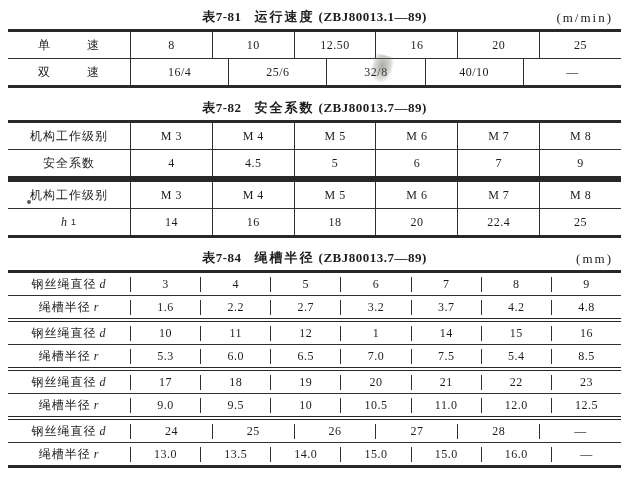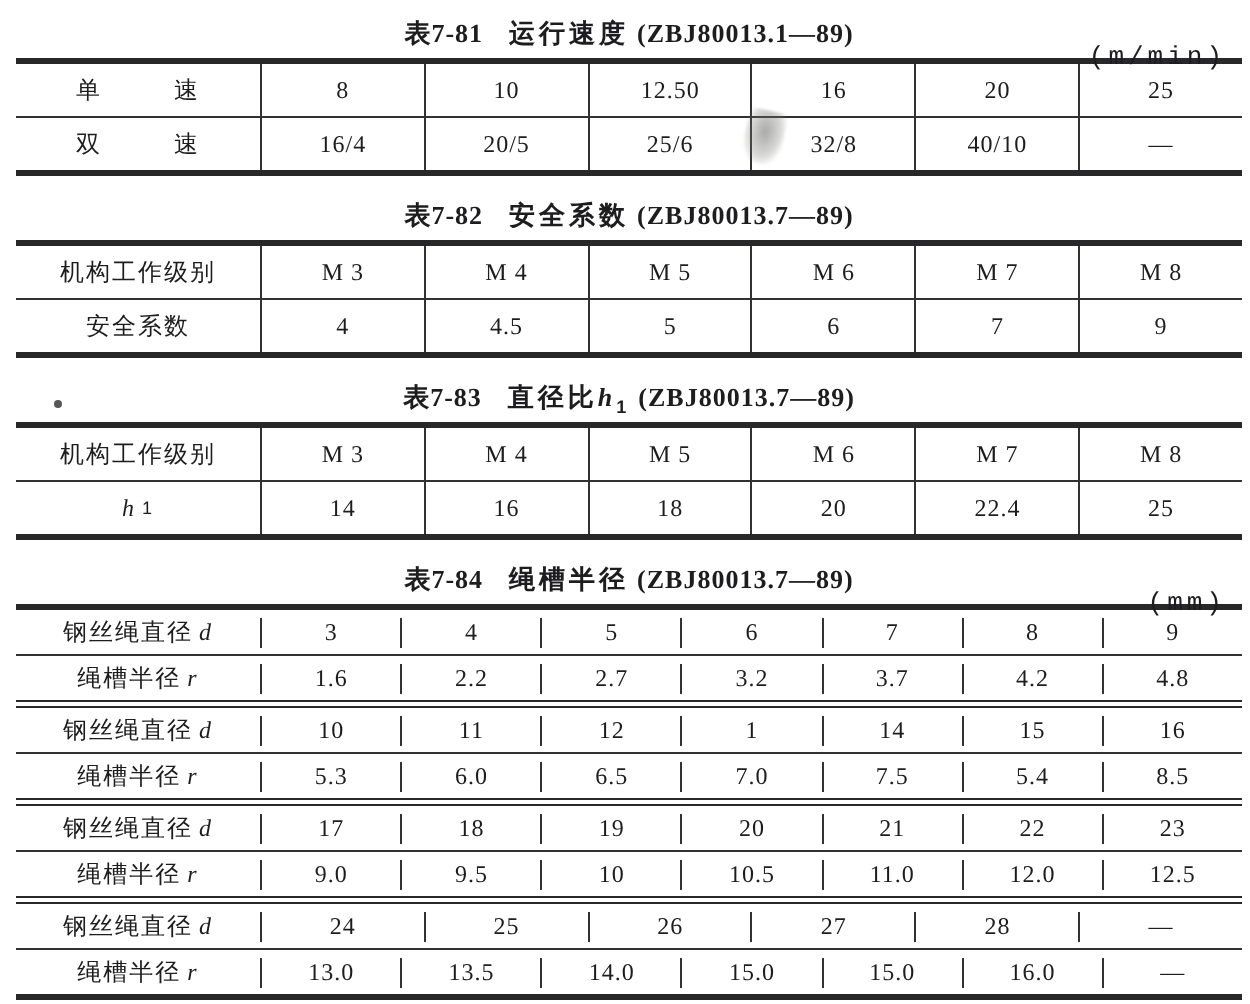--- a/index.html
+++ b/index.html
@@ -21,23 +21,23 @@
     font-weight:bold;
     font-size:13px;
     margin:11px 0 4px 0;
     white-space:nowrap;
   }
   .cap.first{margin-top:2px;}
   .cap-no{margin-right:13px; letter-spacing:0.5px; font-family:"Liberation Serif", serif;}
   .cap-title{letter-spacing:2px;}
   .cap-std{margin-left:4px; letter-spacing:0.5px; font-family:"Liberation Serif", serif;}
   .unit{
-    position:absolute; right:8px; top:12px;
+    position:absolute; right:8px; top:1px;
     font-weight:normal;
-    font-family:Liberation Mono, monospace;
+    font-family:Liberation Serif, serif;
     font-size:13px; letter-spacing:2px;
   }
   .var{font-family:"Liberation Serif", serif; font-style:italic; font-weight:inherit;}
   sub{font-size:9px;}
   
   .tbl{
     border-top:3px solid #28282a;
     border-bottom:3px solid #28282a;
   }
   .row{display:flex; border-bottom:1px solid #313134;}
@@ -93,21 +93,20 @@
         <div class="cell data">25</div>
       </div>
       <div class="row">
         <div class="cell label">
           <span class="spread">
             <span>双</span>
             <span>速</span>
           </span>
         </div>
         <div class="cell data">16/4</div>
-        <div class="cell data">20/5</div>
         <div class="cell data">25/6</div>
         <div class="cell data">32/8</div>
         <div class="cell data">40/10</div>
         <div class="cell data">—</div>
       </div>
     </div>
 
   <div class="cap">
     <span class="cap-no">表7-82</span><span class="cap-title">安全系数</span><span class="cap-std">(ZBJ80013.7—89)</span>
   </div>
@@ -130,23 +129,20 @@
         </div>
         <div class="cell data">4</div>
         <div class="cell data">4.5</div>
         <div class="cell data">5</div>
         <div class="cell data">6</div>
         <div class="cell data">7</div>
         <div class="cell data">9</div>
       </div>
     </div>
 
-  <div class="cap">
-    <span class="cap-no">表7-83</span><span class="cap-title"><span>直径比</span><i class="var">h</i><sub>1</sub></span><span class="cap-std">(ZBJ80013.7—89)</span>
-  </div>
 
   <div class="tbl t123">
       <div class="row">
         <div class="cell label">
           <span>机构工作级别</span>
         </div>
         <div class="cell data">M 3</div>
         <div class="cell data">M 4</div>
         <div class="cell data">M 5</div>
         <div class="cell data">M 6</div>

